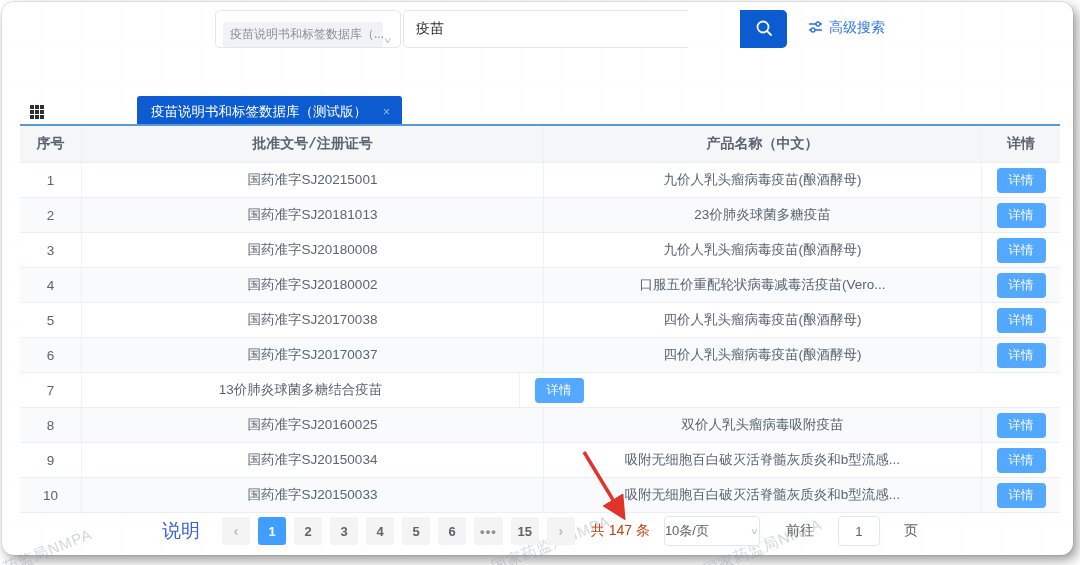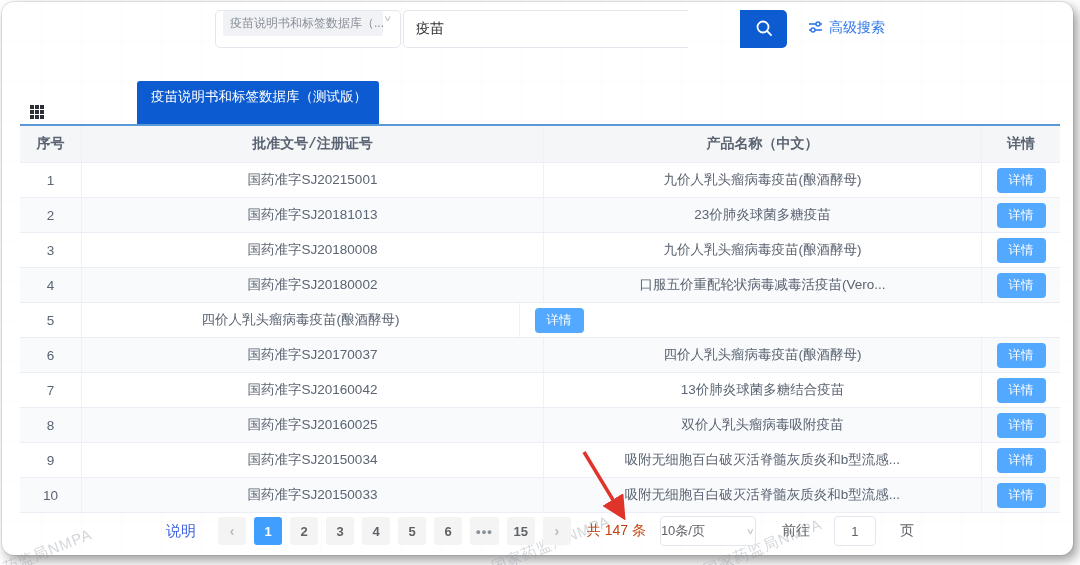--- a/index.html
+++ b/index.html
@@ -8,39 +8,39 @@
   .frame { position:absolute; left:2px; top:2px; right:7px; bottom:10px; background:#fff;
            border-radius:12px; box-shadow:4px 5px 12px rgba(70,70,70,.55), 0 0 0 1px #ececec; overflow:hidden; }
   .frame::before { content:''; position:absolute; inset:0;
            background-image:linear-gradient(to bottom, transparent 39px, rgba(0,0,0,.03) 40px),
                             linear-gradient(to right, transparent 39px, rgba(0,0,0,.03) 40px);
            background-size:40px 40px; pointer-events:none; }
 
   
   .topbar { position:absolute; top:10px; left:0; width:1080px; height:40px; z-index:2; }
   .db-select { position:absolute; left:215px; top:0; width:186px; height:38px; background:#fff;
-               border:1px solid #e3e6ec; border-radius:5px; display:flex; align-items:flex-start; padding:0 8px 0 7px; cursor:pointer; }
+               border:1px solid #e3e6ec; border-radius:5px; display:flex; align-items:flex-end; padding:0 8px 0 7px; cursor:pointer; }
   .db-tag { background:#f0f2f5; color:#8a9099; font-size:12px; border-radius:3px; padding:4px 5px 4px 7px;
             display:flex; align-items:center; gap:5px; white-space:nowrap; overflow:hidden; }
   .chev { color:#c0c4cc; font-size:12px; margin-left:auto; transform:scaleY(.7); }
   .search-input { position:absolute; left:403px; top:0; width:285px; height:38px; border:1px solid #e3e6ec;
                   border-right:none; border-radius:5px 0 0 5px; padding:0 12px; font-size:14px; color:#303133; outline:none;
                   font-family:"Liberation Sans", sans-serif; }
   .search-btn { position:absolute; left:740px; top:0; width:47px; height:38px; background:var(--primary,#0d5bd1);
                 border:none; border-radius:0 5px 5px 0; cursor:pointer; display:flex; align-items:center; justify-content:center; }
   .adv-link { position:absolute; left:808px; top:9px; display:flex; align-items:center; gap:6px;
               color:var(--link,#2f77eb); font-size:14px; cursor:pointer;text-align:center; }
 
   
   .results-row { position:absolute; top:80px; left:30px; display:flex; align-items:center; z-index:2; }
   .grid-icon { display:inline-grid; grid-template-columns:repeat(3,4px); grid-template-rows:repeat(3,4px); gap:1px; margin-right:4px; }
   .grid-icon span { background:#2b2f36; }
   .results-label { font-size:15px; font-weight:bold; color:#2b2f36;margin-top:44px; }
   .filter-tag { margin-left:14px; background:var(--primary,#0d5bd1); color:#fff; font-size:13.5px; border-radius:3px;
-                padding:7px 12px 7px 14px; display:flex; align-items:center; gap:16px;flex-direction:column; }
+                padding:7px 12px 7px 14px; display:flex; align-items:center; gap:16px; }
   .filter-tag .x { color:#9fc0f1; font-size:12px; cursor:pointer; }
 
   
   .table { position:absolute; left:20px; top:124px; width:1040px; background:#fff; border-top:2px solid #5a99d8;
            border-bottom:1px solid #ebeef5; z-index:2; font-size:13.5px; }
   .tr { display:flex; align-items:stretch; border-bottom:1px solid #ebeef5; background:#fff; }
   .tr:last-child { border-bottom:none; }
   .thead { background:#f5f6f8; font-weight:bold; color:#303133; font-size:14px;font-family:Liberation Mono, monospace; }
   .thead .td { height:36px; }
   .tbody .tr:nth-child(even) { background:#f8fafc; }
@@ -50,21 +50,21 @@
   .c1 { width:62px; }
   .c2 { width:462px; }
   .c3 { width:438px; }
   .c4 { width:78px; }
   .detail-btn { background:var(--detail,#53a8ff); color:#fff; border:none; border-radius:4px; font-size:12.5px;
                 padding:4px 12px; cursor:pointer; font-family:"Liberation Sans", sans-serif; }
 
   
   .pagination { position:absolute; left:0; right:0; top:516px; display:flex; align-items:center; justify-content:center;
                 gap:8px; z-index:3; }
-  .note-link { color:var(--note,#3d5fe0); font-size:15px; margin-right:14px; cursor:pointer; }
+  .note-link { color:var(--note,#3d5fe0); font-size:19px; margin-right:14px; cursor:pointer; }
   .pg { min-width:28px; height:28px; background:#f4f4f5; border:none; border-radius:3px; color:#606266; font-size:13px;
         font-weight:bold; cursor:pointer; display:flex; align-items:center; justify-content:center; padding:0 6px;
         font-family:"Liberation Sans", sans-serif; }
   .pg.arrow { color:#b7bcc4; font-size:14px; }
   .pg.active { background:var(--active,#409eff); color:#fff; }
   .pg.dots { letter-spacing:1px; color:#8a9099; }
   .total { color:#c2410c; font-size:14px; margin:0 6px 0 8px; }
   .size-select { width:96px; height:30px; background:#fff; border:1px solid #e3e6ec; border-radius:4px; color:#606266;
                  font-size:13px; display:flex; align-items:center; justify-content:center; cursor:pointer; margin-right:18px; }
   .goto { display:flex; align-items:center; gap:24px; color:#606266; font-size:14px; }
@@ -168,36 +168,36 @@
     <div class="tr">
       <div class="td c1">4</div>
       <div class="td c2">国药准字SJ20180002</div>
       <div class="td c3">口服五价重配轮状病毒减毒活疫苗(Vero...</div>
       <div class="td c4">
           <button class="detail-btn">详情</button>
         </div>
     </div>
     <div class="tr">
       <div class="td c1">5</div>
+      <div class="td c2">国药准字SJ20170038</div>
       <div class="td c3">四价人乳头瘤病毒疫苗(酿酒酵母)</div>
       <div class="td c4">
           <button class="detail-btn">详情</button>
         </div>
     </div>
     <div class="tr">
       <div class="td c1">6</div>
       <div class="td c2">国药准字SJ20170037</div>
       <div class="td c3">四价人乳头瘤病毒疫苗(酿酒酵母)</div>
       <div class="td c4">
           <button class="detail-btn">详情</button>
         </div>
     </div>
     <div class="tr">
       <div class="td c1">7</div>
-      <div class="td c2">国药准字SJ20160042</div>
       <div class="td c3">13价肺炎球菌多糖结合疫苗</div>
       <div class="td c4">
           <button class="detail-btn">详情</button>
         </div>
     </div>
     <div class="tr">
       <div class="td c1">8</div>
       <div class="td c2">国药准字SJ20160025</div>
       <div class="td c3">双价人乳头瘤病毒吸附疫苗</div>
       <div class="td c4">

